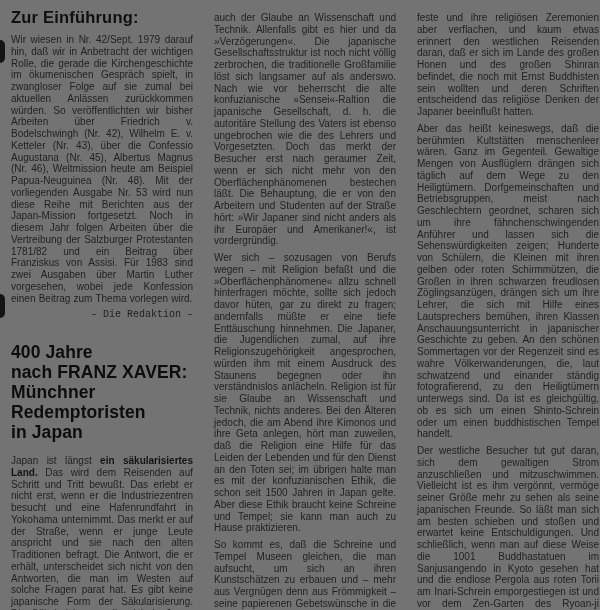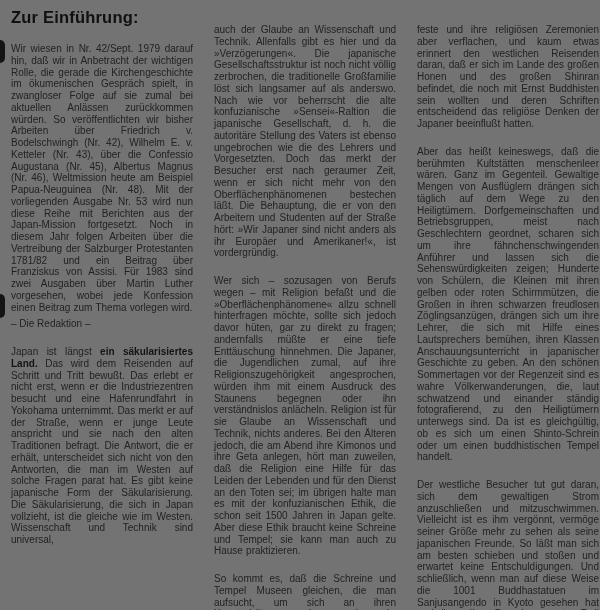--- a/index.html
+++ b/index.html
@@ -28,29 +28,31 @@
     font-size: 16.5px;
     font-weight: bold;
     color: #101010;
     margin: 0 0 7px 0;
     letter-spacing: 0.2px;
   }
   .body-p {
     font-size: 10px;
     line-height: 11.75px;
     text-align: justify;
-    margin: 16px 0 5px 0;
+    margin: 4px 0 5px 0;
     color: #222;
     word-spacing: 0.4px;
   }
   .signature {
     font-size: 10px;
     line-height: 11.75px;
+    text-align: right;
     color: #222;
     margin: 0;
+    font-family: Liberation Mono, monospace;
   }
   .article-title {
     font-size: 17.5px;
     line-height: 20px;
     font-weight: bold;
     color: #0d0d0d;
     margin: 21px 0 13px 0;
     letter-spacing: 0.1px;
   }
   .subheading {
@@ -79,20 +81,26 @@
   <div class="binding-mark mark-top"></div>
   <div class="binding-mark mark-mid"></div>
 
   <div class="cols">
 
     <div class="col">
       <div class="intro-heading">Zur Einführung:</div>
       <p class="body-p">Wir wiesen in Nr. 42/Sept. 1979 darauf hin, daß wir in Anbetracht der wichtigen Rolle, die gerade die Kirchengeschichte im ökumenischen Gespräch spielt, in zwangloser Folge auf sie zumal bei aktuellen Anlässen zurückkommen würden. So veröffentlichten wir bisher Arbeiten über Friedrich v. Bodelschwingh (Nr. 42), Wilhelm E. v. Ketteler (Nr. 43), über die Confessio Augustana (Nr. 45), Albertus Magnus (Nr. 46), Weltmission heute am Beispiel Papua-Neuguinea (Nr. 48). Mit der vorliegenden Ausgabe Nr. 53 wird nun diese Reihe mit Berichten aus der Japan-Mission fortgesetzt. Noch in diesem Jahr folgen Arbeiten über die Vertreibung der Salzburger Protestanten 1781/82 und ein Beitrag über Franziskus von Assisi. Für 1983 sind zwei Ausgaben über Martin Luther vorgesehen, wobei jede Konfession einen Beitrag zum Thema vorlegen wird.</p>
       <p class="signature">– Die Redaktion –</p>
 
+      <div class="article-title">
+        <div>400 Jahre</div>
+        <div>nach FRANZ XAVER:</div>
+        <div>Münchner Redemptoristen</div>
+        <div>in Japan</div>
+      </div>
 
 
       <p class="body-p"><span>Japan ist längst </span><span class="lead-bold">ein säkularisiertes Land.</span><span> Das wird dem Reisenden auf Schritt und Tritt bewußt. Das erlebt er nicht erst, wenn er die Industriezentren besucht und eine Hafenrundfahrt in Yokohama unternimmt. Das merkt er auf der Straße, wenn er junge Leute anspricht und sie nach den alten Traditionen befragt. Die Antwort, die er erhält, unterscheidet sich nicht von den Antworten, die man im Westen auf solche Fragen parat hat. Es gibt keine japanische Form der Säkularisierung. Die Säkularisierung, die sich in Japan vollzieht, ist die gleiche wie im Westen. Wissenschaft und Technik sind universal,</span></p>
     </div>
 
     <div class="col">
       <p class="body-p">auch der Glaube an Wissenschaft und Technik. Allenfalls gibt es hier und da »Verzögerungen«. Die japanische Gesellschaftsstruktur ist noch nicht völlig zerbrochen, die traditionelle Großfamilie löst sich langsamer auf als anderswo. Nach wie vor beherrscht die alte konfuzianische »Sensei«-Raltion die japanische Gesellschaft, d. h. die autoritäre Stellung des Vaters ist ebenso ungebrochen wie die des Lehrers und Vorgesetzten. Doch das merkt der Besucher erst nach geraumer Zeit, wenn er sich nicht mehr von den Oberflächenphänomenen bestechen läßt. Die Behauptung, die er von den Arbeitern und Studenten auf der Straße hört: »Wir Japaner sind nicht anders als ihr Europäer und Amerikaner!«, ist vordergründig.</p>
       <p class="body-p">Wer sich – sozusagen von Berufs wegen – mit Religion befaßt und die »Oberflächenphänomene« allzu schnell hinterfragen möchte, sollte sich jedoch davor hüten, gar zu direkt zu fragen; andernfalls müßte er eine tiefe Enttäuschung hinnehmen. Die Japaner, die Jugendlichen zumal, auf ihre Religionszugehörigkeit angesprochen, würden ihm mit einem Ausdruck des Staunens begegnen oder ihn verständnislos anlächeln. Religion ist für sie Glaube an Wissenschaft und Technik, nichts anderes. Bei den Älteren jedoch, die am Abend ihre Kimonos und ihre Geta anlegen, hört man zuweilen, daß die Religion eine Hilfe für das Leiden der Lebenden und für den Dienst an den Toten sei; im übrigen halte man es mit der konfuzianischen Ethik, die schon seit 1500 Jahren in Japan gelte. Aber diese Ethik braucht keine Schreine und Tempel; sie kann man auch zu Hause praktizieren.</p>
       <p class="body-p">So kommt es, daß die Schreine und Tempel Museen gleichen, die man aufsucht, um sich an ihren Kunstschätzen zu erbauen und – mehr aus Vergnügen denn aus Frömmigkeit – seine papierenen Gebetswünsche in die Zweige der umstehenden Bäume steckt. Die Kult-</p>
     </div>

